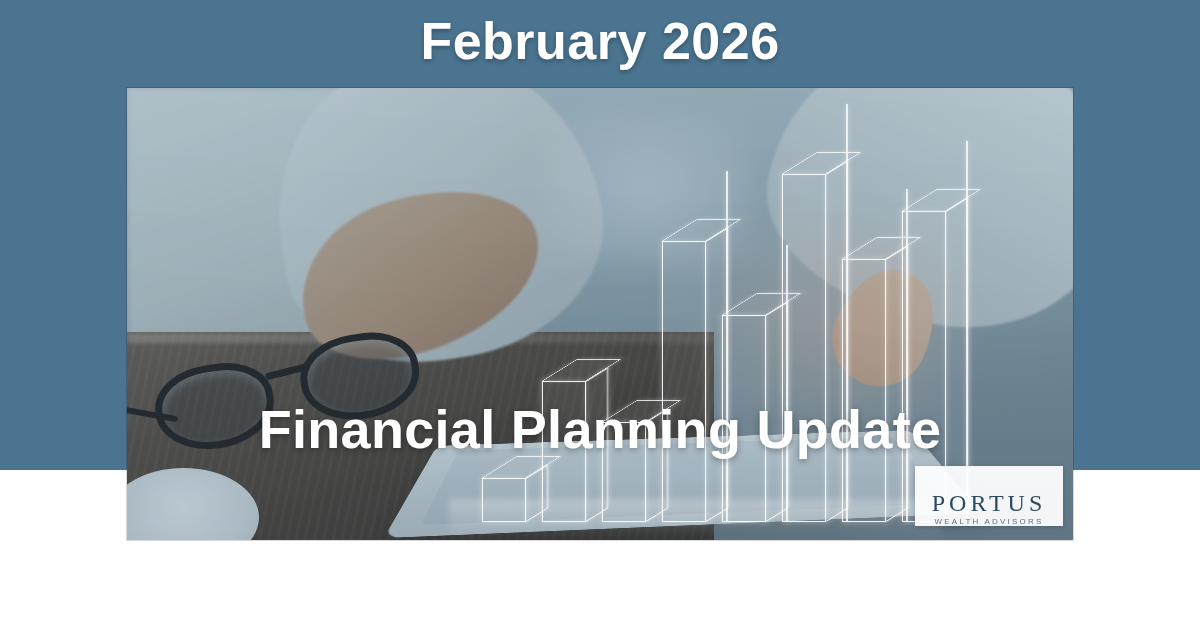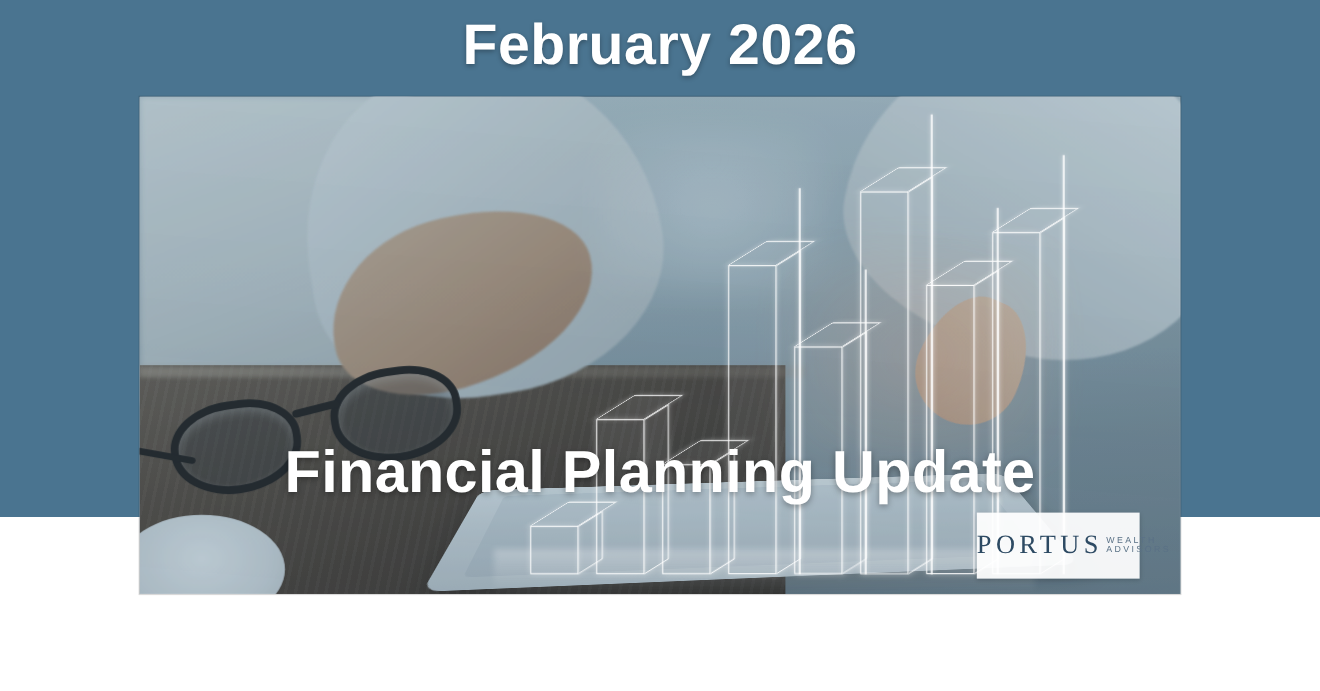--- a/index.html
+++ b/index.html
@@ -257,27 +257,27 @@
   .reflect {
     position: absolute;
     left: 34%; bottom: 0;
     width: 52%; height: 9%;
     background: linear-gradient(180deg, rgba(255,255,255,0.28), rgba(255,255,255,0));
     filter: blur(3px);
   }
   
   .logo-card {
     position: absolute;
-    right: 37px; bottom: 14px;
+    right: 10px; bottom: 14px;
     width: 148px; height: 60px;
     background: rgba(255,255,255,0.93);
     display: flex;
-    flex-direction: row;
+    flex-direction: column;
     align-items: center;
-    justify-content: space-between;
+    justify-content: flex-end;
     gap: 3px;
     box-shadow: 0 1px 4px rgba(0,0,0,0.18);
   }
   .logo-word {
     font-family: "Liberation Serif", serif;
     font-size: 24px;
     letter-spacing: 4px;
     color: #2d4a63;
     line-height: 1;
   }

